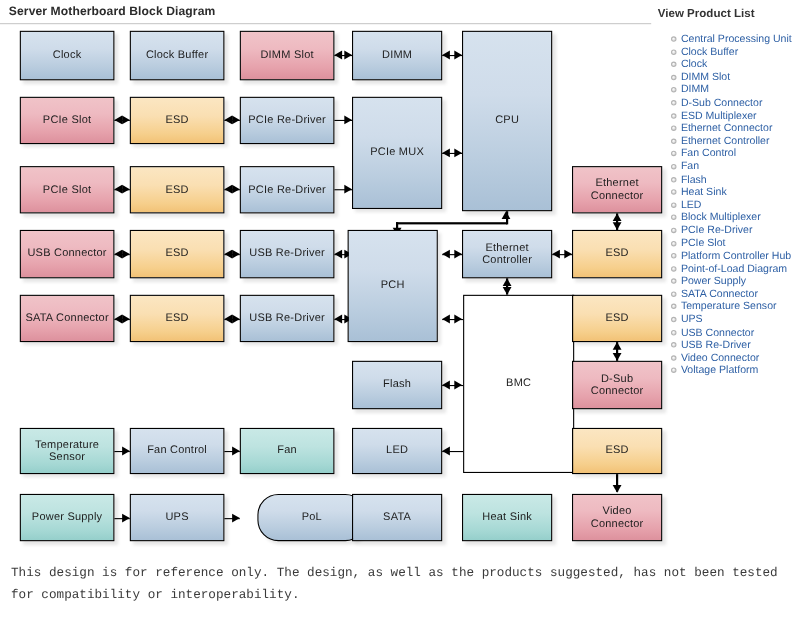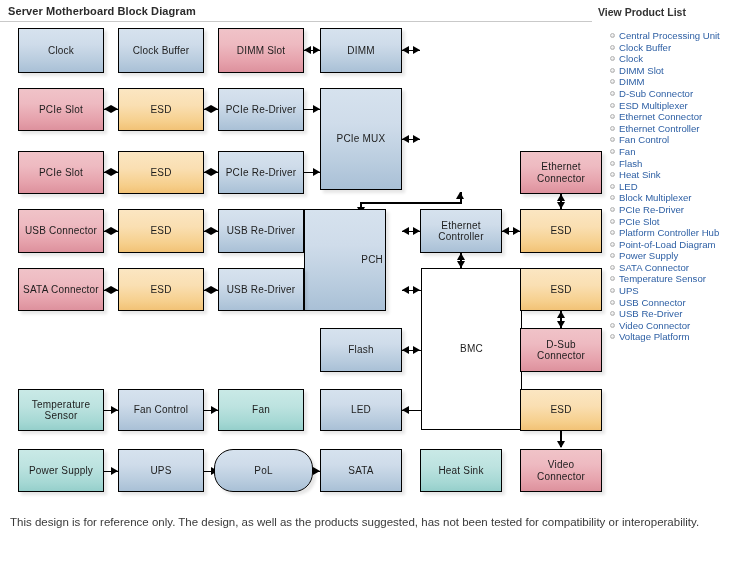--- a/index.html
+++ b/index.html
@@ -54,21 +54,21 @@
     position:relative;font-size:9.6px;line-height:11.6px;
     color:#2d5fa4;white-space:nowrap;cursor:pointer;
   }
   #product-list li .bullet{
     position:absolute;left:-9px;top:3px;width:5px;height:5px;border-radius:50%;
     background:radial-gradient(circle at 35% 30%,#ffffff 0%,#e2e2e2 55%,#b6b6b6 100%);
     border:1px solid #b3b3b3;box-sizing:border-box;
   }
   #footer{
     position:absolute;left:10px;top:512px;width:700px;
-    font-size:11.5px;line-height:20px;color:#3a3a3a;
+    font-size:11.5px;line-height:20px;color:#3a3a3a;font-family:Liberation Mono, monospace;
   }
 </style>
 </head>
 <body>
 
 <div id="diagram-title">Server Motherboard Block Diagram</div>
 <div id="title-rule"></div>
 
 <div id="canvas">
 
@@ -76,20 +76,23 @@
       <span>Clock</span>
     </div>
   <div class="blk c-blue" style="left:118px;top:6px;width:86px;height:45px;">
       <span>Clock Buffer</span>
     </div>
   <div class="blk c-red" style="left:218px;top:6px;width:86px;height:45px;">
       <span>DIMM Slot</span>
     </div>
   <div class="blk c-blue" style="left:320px;top:6px;width:82px;height:45px;">
       <span>DIMM</span>
+    </div>
+  <div class="blk c-blue" style="left:420px;top:6px;width:82px;height:164px;">
+      <span>CPU</span>
     </div>
 
   <div class="ln lh" style="left:304px;top:27.5px;width:16px;"></div>
   <div class="ar ar-l" style="left:304px;top:24px;"></div>
   <div class="ar ar-r" style="left:313px;top:24px;"></div>
 
   <div class="ln lh" style="left:402px;top:27.5px;width:18px;"></div>
   <div class="ar ar-l" style="left:402px;top:24px;"></div>
   <div class="ar ar-r" style="left:413px;top:24px;"></div>
 
@@ -151,21 +154,21 @@
   <div class="blk c-red" style="left:18px;top:187px;width:86px;height:44px;">
       <span>USB Connector</span>
     </div>
   <div class="blk c-amber" style="left:118px;top:187px;width:86px;height:44px;">
       <span>ESD</span>
     </div>
   <div class="blk c-blue" style="left:218px;top:187px;width:86px;height:44px;">
       <span>USB Re-Driver</span>
     </div>
 
-  <div class="blk c-blue" style="left:304px;top:187px;width:82px;height:102px;justify-content:flex-end;">
+  <div class="blk c-blue" style="left:316px;top:187px;width:82px;height:102px;">
       <span>PCH</span>
     </div>
   <div class="blk c-blue" style="left:420px;top:187px;width:82px;height:44px;">
       <span>Ethernet Controller</span>
     </div>
   <div class="blk c-amber" style="left:520px;top:187px;width:82px;height:44px;">
       <span>ESD</span>
     </div>
 
   <div class="ln lh" style="left:104px;top:208.5px;width:14px;"></div>
@@ -269,21 +272,21 @@
 
   <div class="ln lv" style="left:560px;top:409px;height:16px;"></div>
   <div class="ar ar-d" style="left:556.5px;top:419px;"></div>
 
   <div class="blk c-teal" style="left:18px;top:427px;width:86px;height:43px;">
       <span>Power Supply</span>
     </div>
   <div class="blk c-blue" style="left:118px;top:427px;width:86px;height:43px;">
       <span>UPS</span>
     </div>
-  <div class="blk c-blue" style="left:214px;top:427px;width:99px;height:43px;border-radius:19px;">
+  <div class="blk c-blue" style="left:234px;top:427px;width:99px;height:43px;border-radius:19px;">
       <span>PoL</span>
     </div>
   <div class="blk c-blue" style="left:320px;top:427px;width:82px;height:43px;">
       <span>SATA</span>
     </div>
   <div class="blk c-teal" style="left:420px;top:427px;width:82px;height:43px;">
       <span>Heat Sink</span>
     </div>
   <div class="blk c-red" style="left:520px;top:427px;width:82px;height:43px;">
       <span>Video Connector</span>

